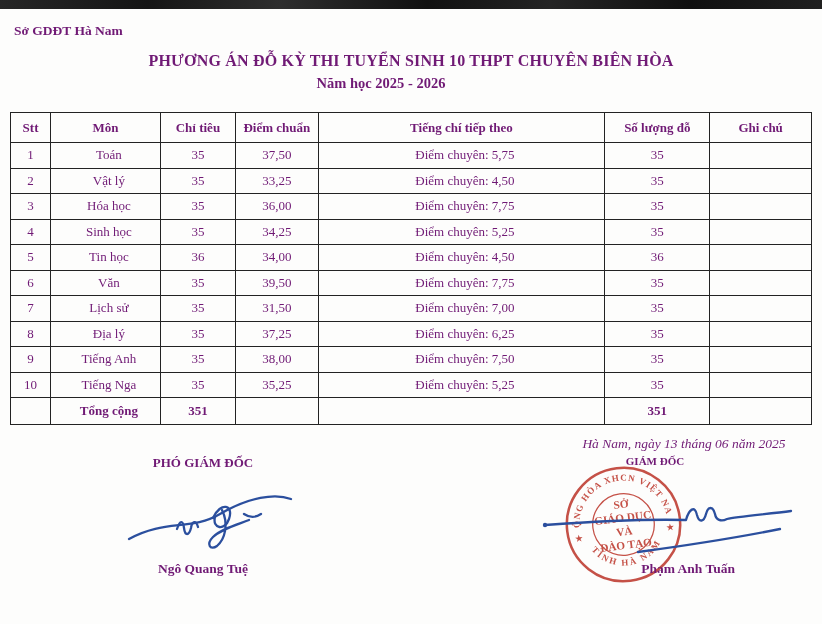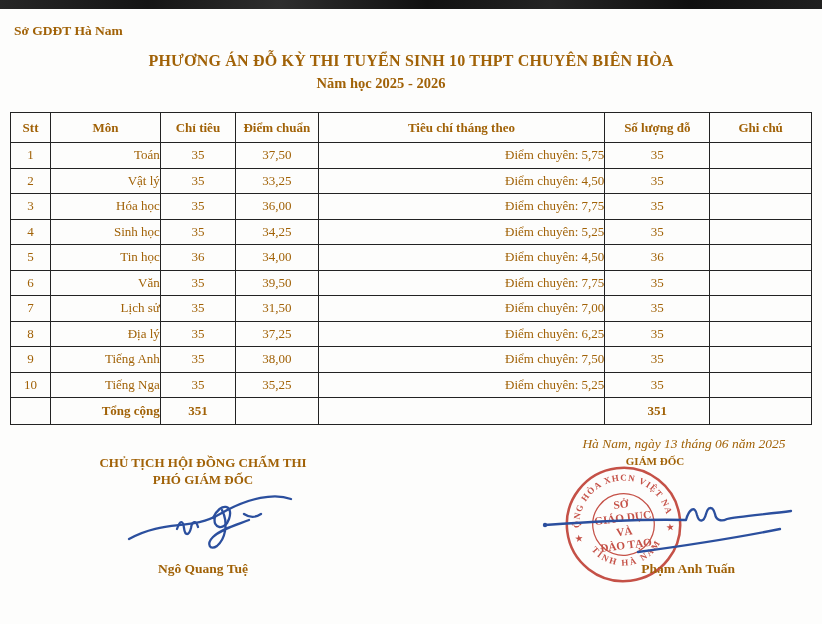--- a/index.html
+++ b/index.html
@@ -1,20 +1,20 @@
 <!DOCTYPE html>
 <html><head>
 <meta charset="utf-8">
 <style>
   * { margin:0; padding:0; box-sizing:border-box; }
   html,body { background:#e9e9e9; }
   .page {
     position:relative; width:822px; height:624px; margin:0 auto;
     background:#fdfdfc; overflow:hidden;
-    font-family:"Liberation Serif","DejaVu Serif",serif; color:#a16207;padding-left:36px;
+    font-family:"Liberation Serif","DejaVu Serif",serif; color:#701a75;padding-left:36px;
   }
   .top-strip {
     position:absolute; left:0; top:0; width:822px; height:9px;
     background:linear-gradient(90deg,#262626 0%,#151515 18%,#2e2e2e 34%,#111 52%,#242424 67%,#101010 84%,#202020 100%);
   }
   .agency {
     position:absolute; left:14px; top:23px; font-weight:bold; font-size:13.5px;
   }
   .doc-title {
     position:absolute; left:0; top:52px; width:822px; text-align:center;
@@ -23,21 +23,21 @@
   .doc-subtitle {
     position:absolute; left:0; top:75px; width:762px; text-align:center;
     font-weight:bold; font-size:14.5px;
   }
   .table-wrap { position:absolute; left:10px; top:112px; width:802px; }
   table.results { border-collapse:collapse; width:100%; table-layout:fixed; font-size:13px; }
   table.results th, table.results td { border:1.6px solid #232323; overflow:hidden; white-space:nowrap; }
   table.results thead th { height:30px; font-weight:bold; text-align:center; font-size:13px; }
   table.results tbody td { height:25.5px; }
   td.col-stt, td.col-chi_tieu, td.col-diem_chuan, td.col-so_luong_do, td.col-ghi_chu { text-align:center; }
-  td.col-mon, td.col-tieu_chi { text-align:right; padding-left:7px; }
+  td.col-mon, td.col-tieu_chi { text-align:center; padding-left:7px; }
   tr.total-row td { height:27px; font-weight:bold;font-family:Liberation Serif, serif; }
   .date-line {
     position:absolute; left:524px; top:436px; width:320px; text-align:center;
     font-weight:normal; font-style:italic; font-size:13.5px;
   }
   .right-title {
     position:absolute; left:575px; top:455px; width:160px; text-align:center;
     font-weight:bold; font-size:11px;
   }
   .left-titles {
@@ -77,21 +77,21 @@
           <col style="width:35.8%">
           <col style="width:13.1%">
           <col style="width:12.7%">
       </colgroup>
       <thead>
         <tr>
           <th>Stt</th>
           <th>Môn</th>
           <th>Chỉ tiêu</th>
           <th>Điểm chuẩn</th>
-          <th>Tiêu chí tháng theo</th>
+          <th>Tiếng chí tiếp theo</th>
           <th>Số lượng đỗ</th>
           <th>Ghi chú</th>
         </tr>
       </thead>
       <tbody>
           <tr>
             <td class="col-stt">1</td>
             <td class="col-mon">Toán</td>
             <td class="col-chi_tieu">35</td>
             <td class="col-diem_chuan">37,50</td>
@@ -192,21 +192,20 @@
           <td class="col-ghi_chu"></td>
         </tr>
       </tfoot>
     </table>
   </div>
 
   <div class="date-line">Hà Nam, ngày 13 tháng 06 năm 2025</div>
   <div class="right-title">GIÁM ĐỐC</div>
 
   <div class="left-titles">
-    <div>CHỦ TỊCH HỘI ĐỒNG CHẤM THI</div>
     <div>PHÓ GIÁM ĐỐC</div>
   </div>
 
   <svg class="sig-left" viewBox="0 0 170 64">
     <g fill="none" stroke="#2b4f9e" stroke-width="2.3" stroke-linecap="round" stroke-linejoin="round">
       <path d="M4,52 C40,32 66,44 95,27 S150,6 166,12"></path>
       <path d="M88,31 c8,-17 21,-13 16,1 c-4,12 -17,10 -14,-2"></path>
       <path d="M52,42 c3,-9 6,-9 7,-1 c1,8 5,8 7,0 c1,-7 5,-8 7,-1"></path>
       <path d="M97,23 c7,14 3,29 -5,36 c-7,5 -11,-2 -4,-9 c8,-8 23,-12 36,-17"></path>
       <path d="M119,27 c6,4 11,4 17,0"></path>

